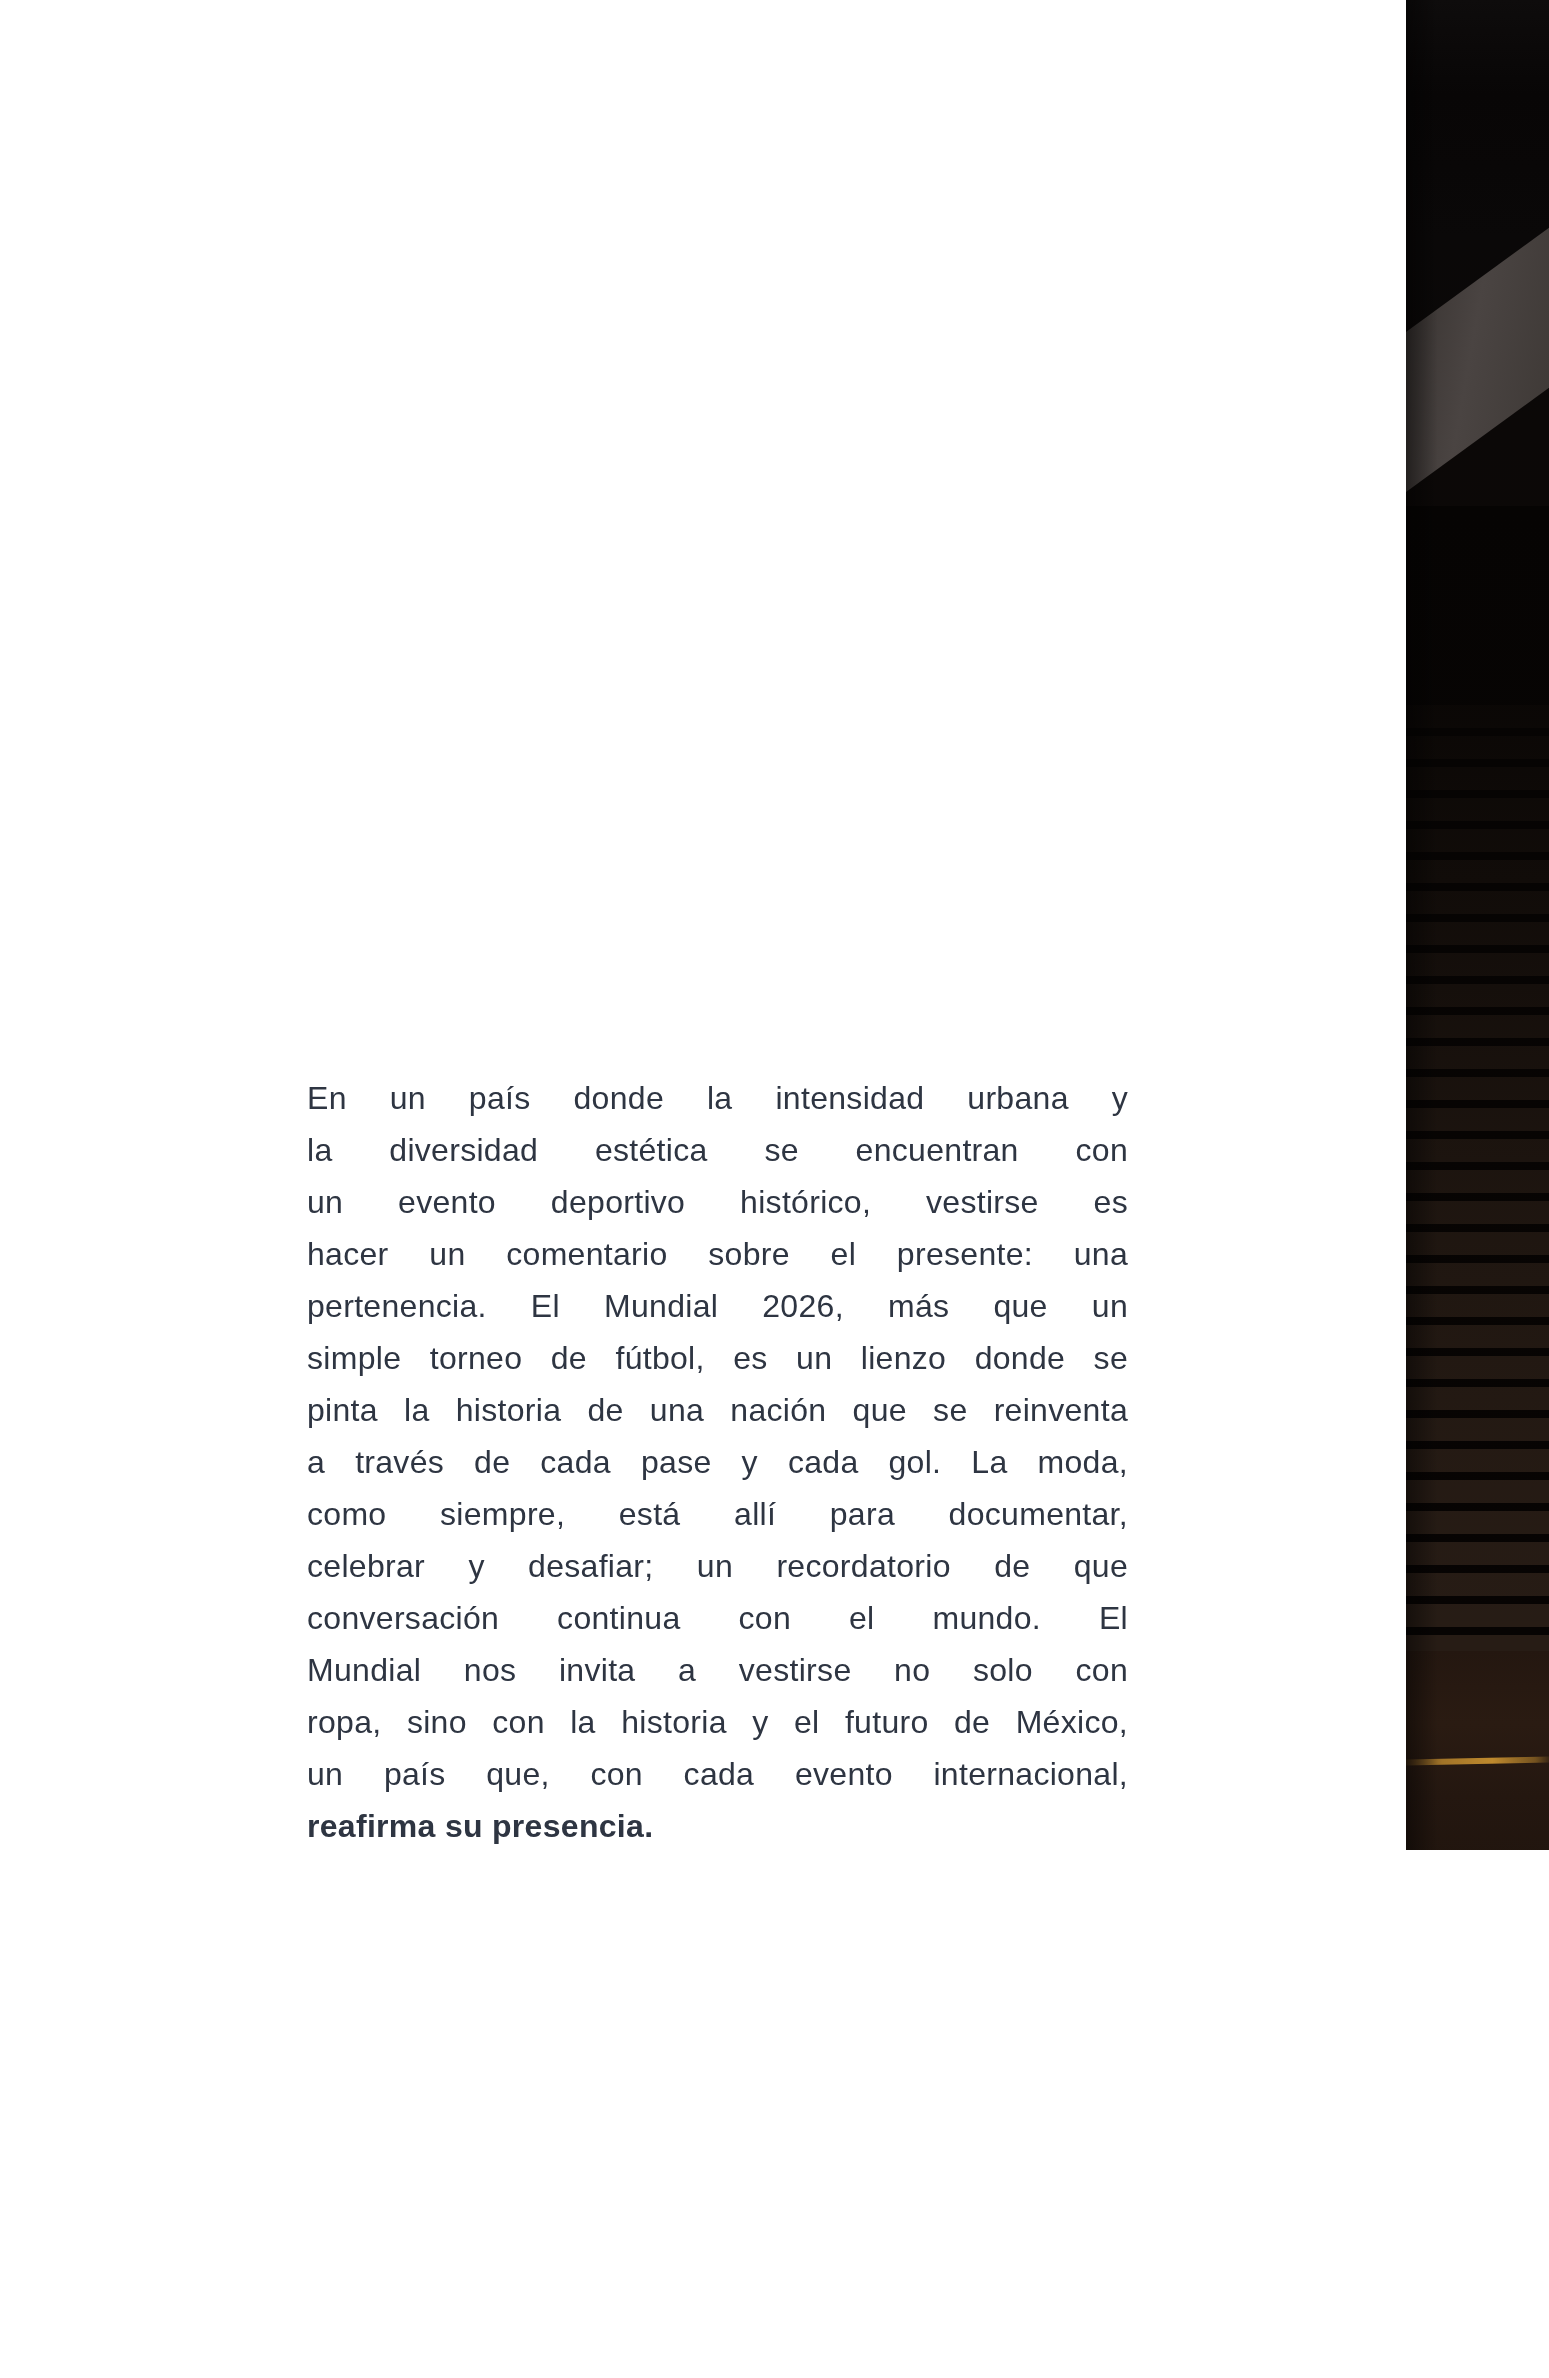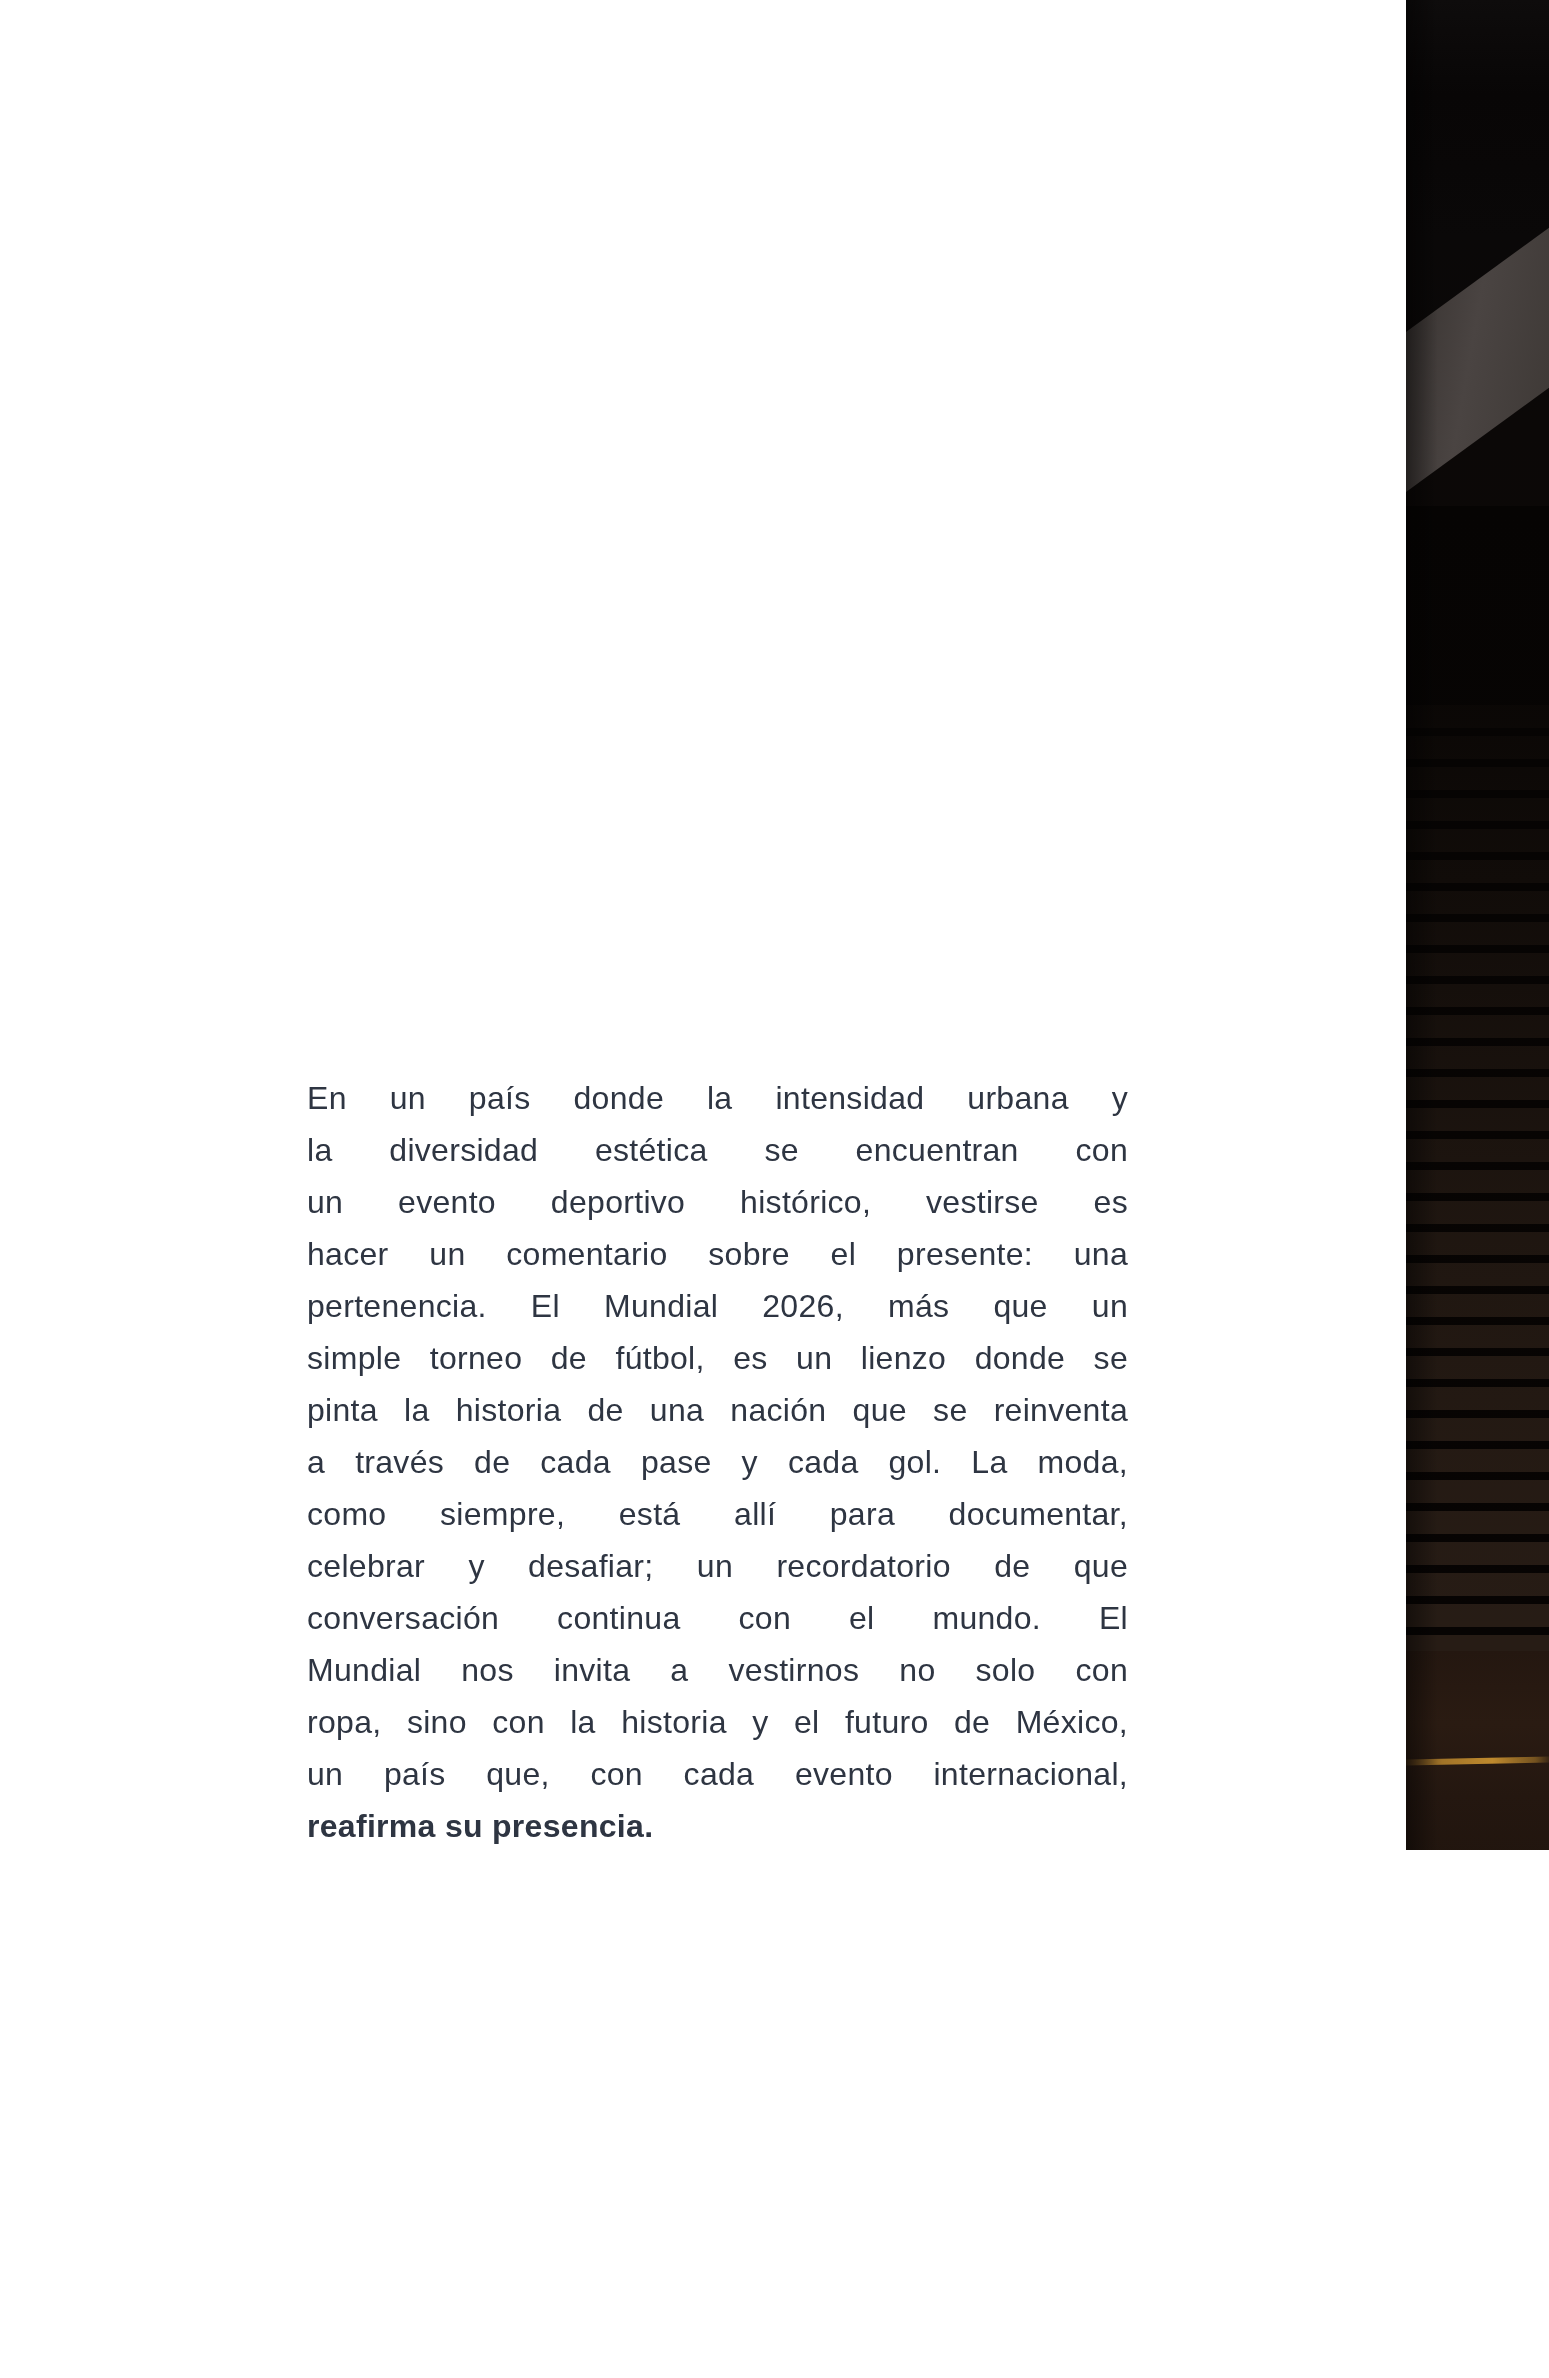--- a/index.html
+++ b/index.html
@@ -172,21 +172,21 @@
         <div class="textline">la diversidad estética se encuentran con</div>
         <div class="textline">un evento deportivo histórico, vestirse es</div>
         <div class="textline">hacer un comentario sobre el presente: una</div>
         <div class="textline">pertenencia. El Mundial 2026, más que un</div>
         <div class="textline">simple torneo de fútbol, es un lienzo donde se</div>
         <div class="textline">pinta la historia de una nación que se reinventa</div>
         <div class="textline">a través de cada pase y cada gol. La moda,</div>
         <div class="textline">como siempre, está allí para documentar,</div>
         <div class="textline">celebrar y desafiar; un recordatorio de que</div>
         <div class="textline">conversación continua con el mundo. El</div>
-        <div class="textline">Mundial nos invita a vestirnos no solo con</div>
+        <div class="textline">Mundial nos invita a vestirse no solo con</div>
         <div class="textline">ropa, sino con la historia y el futuro de México,</div>
         <div class="textline">un país que, con cada evento internacional,</div>
         <div class="textline">reafirma su presencia.</div>
       </div>
   </main>
 
   <div class="page-number">64</div>
 
   <aside class="photo-strip" title="Dimly lit concrete garage interior with closed dark roller shutter, concrete beam above and a faint yellow painted line on the floor">
     <div class="photo-gradient"></div>

